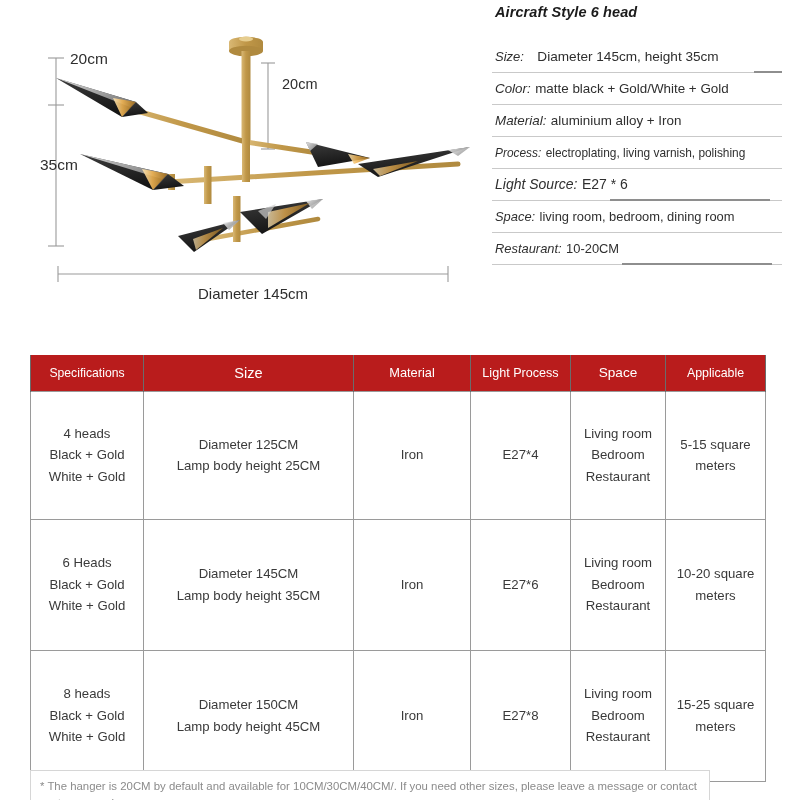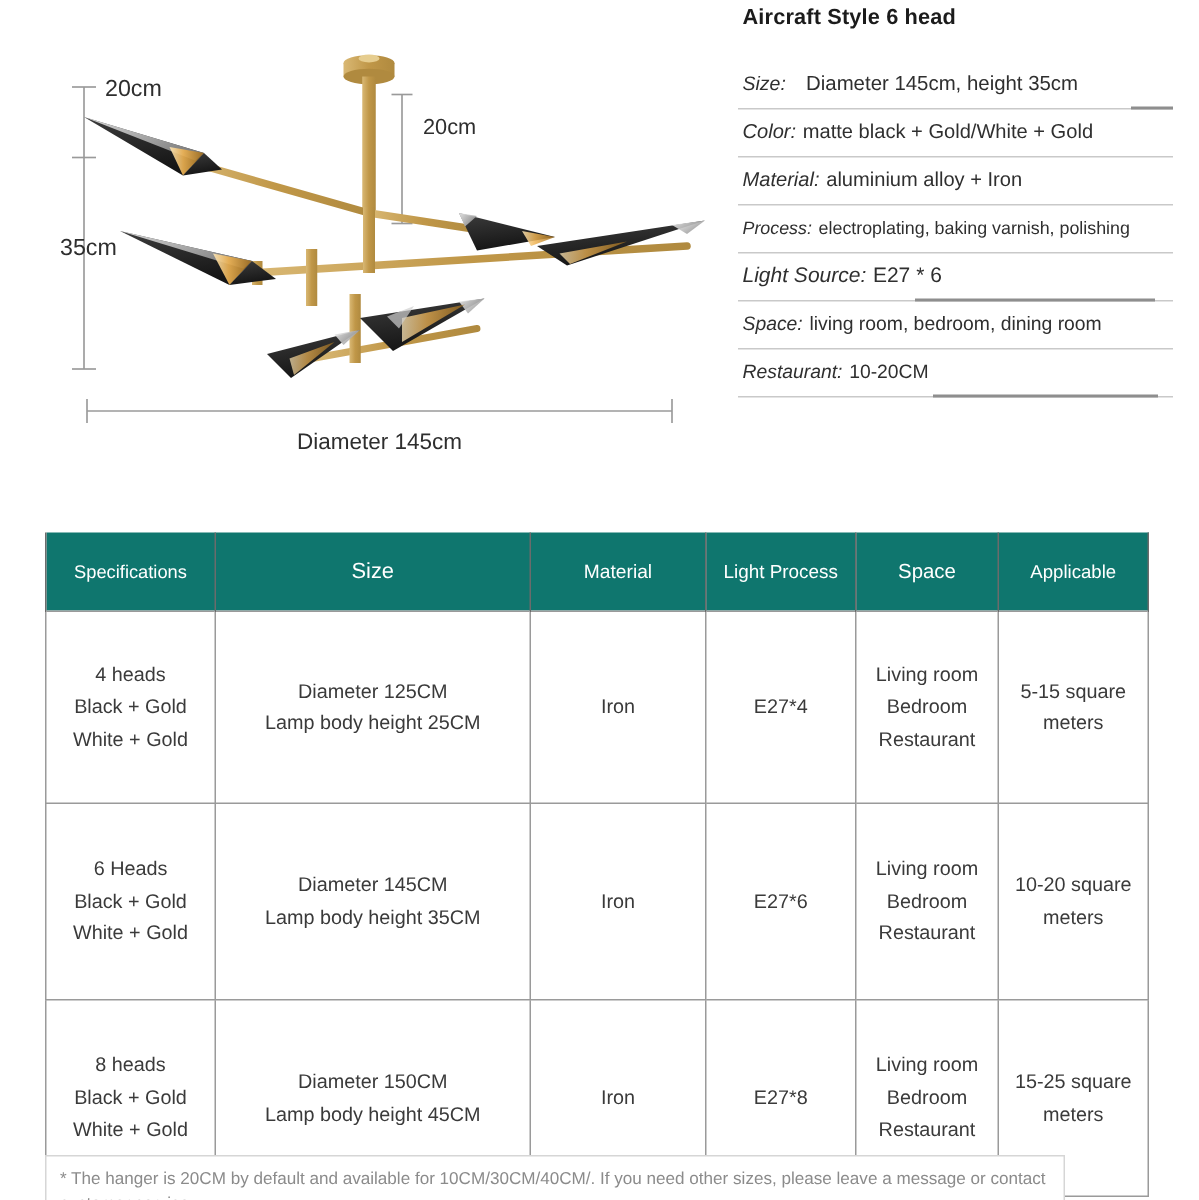--- a/index.html
+++ b/index.html
@@ -16,21 +16,21 @@
   #top-section { position: absolute; left: 0; top: 0; width: 799px; height: 340px; }
 
   
   #diagram { position: absolute; left: 18px; top: 14px; width: 468px; height: 310px; }
   #diagram svg { display: block; }
 
   
   #spec-panel { position: absolute; left: 492px; top: 0px; width: 290px; }
   #spec-title {
     font-size: 14.5px; font-weight: bold; color: #1b1b1b;
-    letter-spacing: .1px; padding: 4px 0 0 3px;
+    letter-spacing: .1px; padding: 4px 0 0 3px; font-style: italic;
   }
   .spec-row {
     position: relative;
     padding: 6px 2px 7px 3px;
     border-bottom: 1px solid #c9c9c9;
     white-space: nowrap;
   }
   .spec-row.first { margin-top: 21px; }
   .spec-label { font-size: 12.6px; color: #2f2f2f; font-style: italic; }
   .spec-value { font-size: 12.6px; color: #2f2f2f; }
@@ -54,23 +54,23 @@
   }
 
   
   #spec-table {
     position: absolute; left: 30px; top: 355px;
     width: 735px;
     border-collapse: collapse;
     table-layout: fixed;
   }
   #spec-table th {
-    background: #0f766e; color: #ffffff;
+    background: #b91c1c; color: #ffffff;
     font-size: 12.2px; font-weight: normal;
-    height: 52px; text-align: center; vertical-align: middle;
+    height: 36px; text-align: center; vertical-align: middle;
     border-right: 1px solid #6b6b6b;
     border-left: 1px solid #6b6b6b;
   }
   #spec-table th.col-size { font-size: 14.6px; }
   #spec-table th.col-space { font-size: 13.6px; }
   #spec-table th.col-material { font-size: 12.8px; }
   #spec-table th.col-applicable { font-size: 12.4px; }
   #spec-table th.col-source { font-size: 12.6px; }
   #spec-table td {
     border: 1px solid #9a9a9a;
@@ -239,21 +239,21 @@
         <span class="spec-value">matte black + Gold/White + Gold</span>
       </div>
 
       <div class="spec-row material">
         <span class="spec-label">Material:</span>
         <span class="spec-value">aluminium alloy + Iron</span>
       </div>
 
       <div class="spec-row process">
         <span class="spec-label">Process:</span>
-        <span class="spec-value">electroplating, baking varnish, polishing</span>
+        <span class="spec-value">electroplating, living varnish, polishing</span>
       </div>
 
       <div class="spec-row source">
         <span class="spec-label">Light Source:</span>
         <span class="spec-value">E27 * 6</span>
         <span class="accent" style="left:118px;width:160px;"></span>
       </div>
 
       <div class="spec-row space">
         <span class="spec-label">Space:</span>

